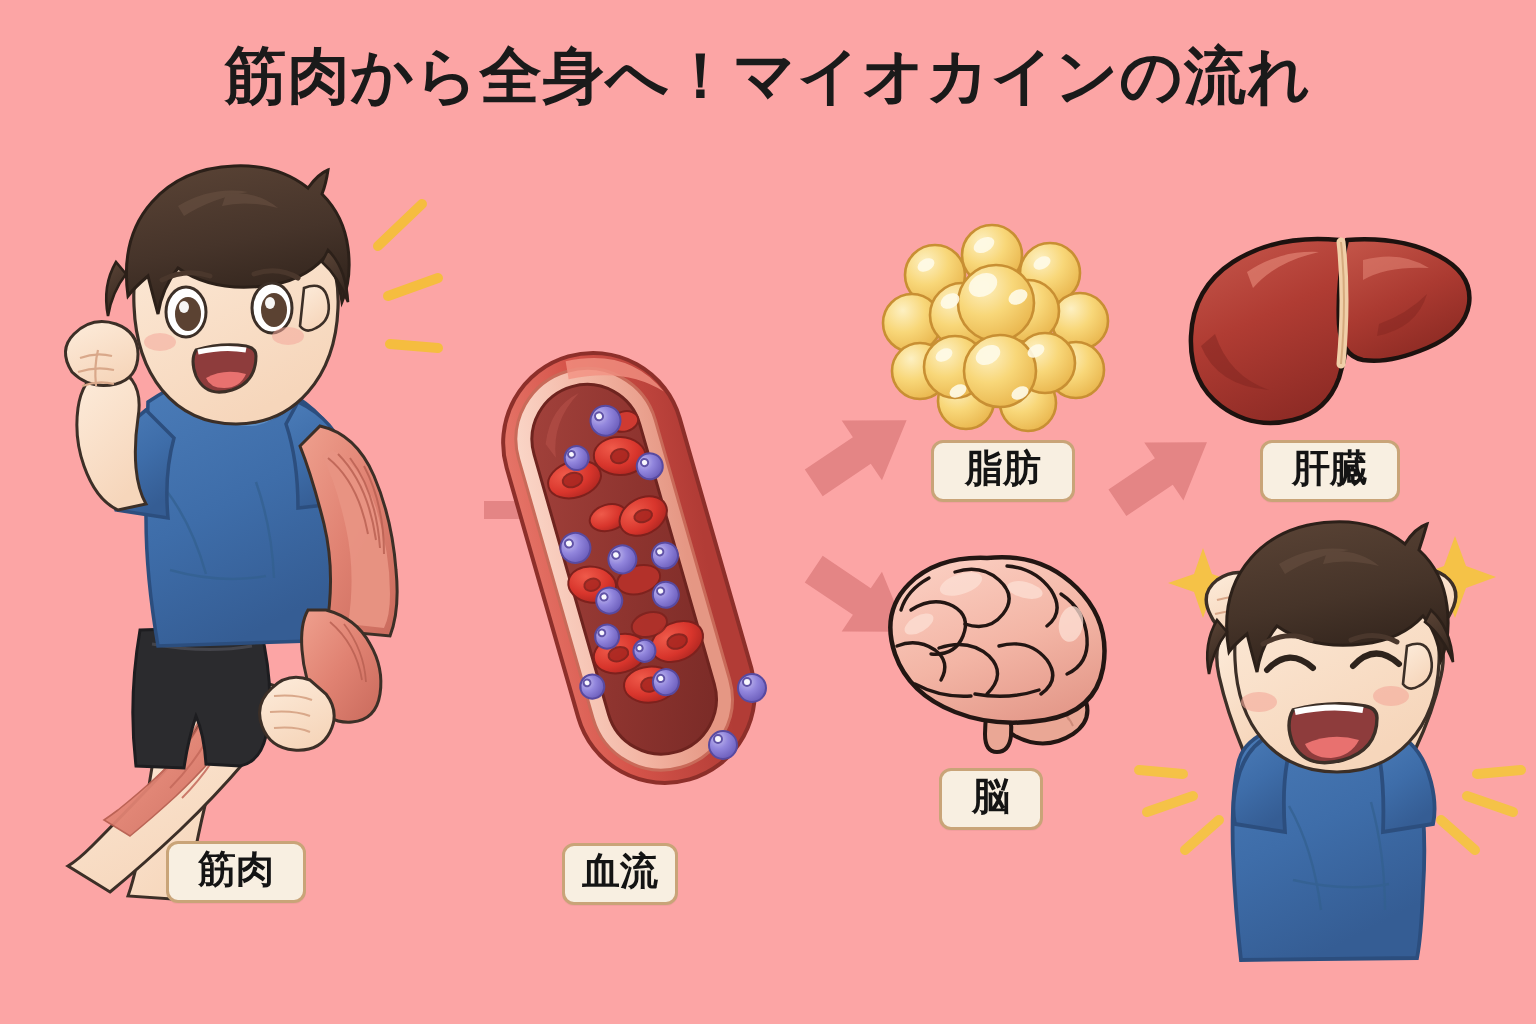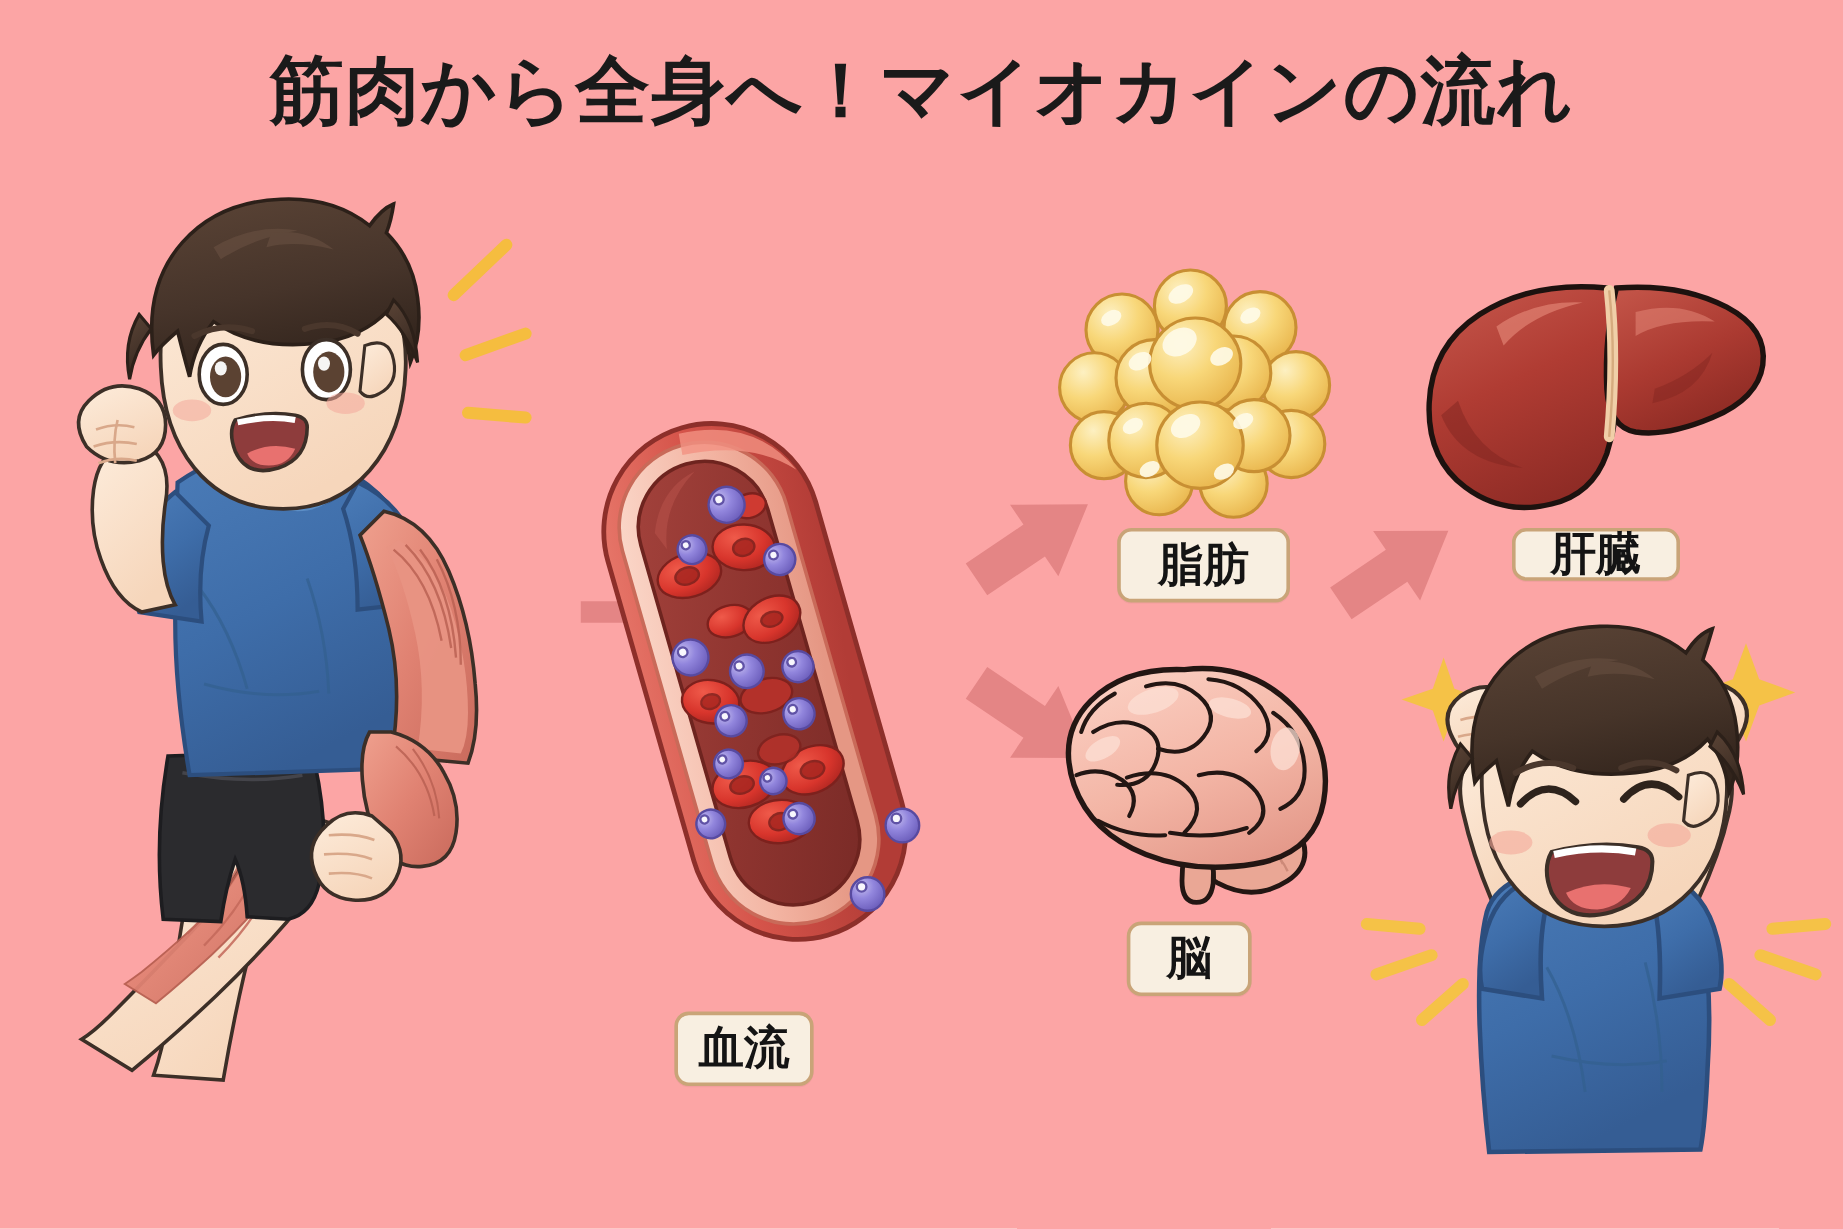--- a/index.html
+++ b/index.html
@@ -39,26 +39,26 @@
     border: 3px solid #c9a478;
     border-radius: 12px;
     color: #141414;
     font-weight: 700;
     display: flex;
     align-items: center;
     justify-content: center;
     box-sizing: border-box;
     box-shadow: 0 1px 0 rgba(0,0,0,0.04);
   }
-  .chip span { display: block; line-height: 1; }
+  .chip span { display: block; line-height: 1; font-family: Liberation Mono, monospace; }
 
   #chip-muscle { left: 166px; top: 841px; width: 140px; height: 62px; font-size: 38px; }
   #chip-blood  { left: 562px; top: 843px; width: 116px; height: 62px; font-size: 38px; }
   #chip-fat    { left: 931px; top: 440px; width: 144px; height: 62px; font-size: 38px; }
-  #chip-liver  { left: 1260px; top: 440px; width: 140px; height: 44px; font-size: 38px; }
+  #chip-liver  { left: 1260px; top: 440px; width: 140px; height: 62px; font-size: 38px; }
   #chip-brain  { left: 939px; top: 768px; width: 104px; height: 62px; font-size: 38px; }
 
   
   .arrow { position: absolute; }
 
   
   .figure { position: absolute; }
   #fig-runner  { left: 20px;  top: 110px; width: 480px; height: 790px; }
   #fig-vessel  { left: 505px; top: 330px; width: 290px; height: 470px; }
   #fig-fat     { left: 880px; top: 215px; width: 235px; height: 215px; }
@@ -610,20 +610,23 @@
         <ellipse cx="134" cy="182" rx="18" ry="10" fill="#f4a89a" opacity="0.6"></ellipse>
         <ellipse cx="266" cy="176" rx="18" ry="10" fill="#f4a89a" opacity="0.6"></ellipse>
 
         <path d="M168 190 q38 -10 72 -4 q12 2 12 12 q0 32 -34 42 q-36 10 -50 -16 q-8 -20 0 -34z" fill="#8e3c3c" stroke="#3c2f27" stroke-width="3.4"></path>
         <path d="M180 224 q26 -12 54 -4 q-8 16 -28 18 q-20 0 -26 -14z" fill="#e8716f"></path>
         <path d="M170 192 q36 -8 68 -2" stroke="#ffffff" stroke-width="6" fill="none"></path>
       </g>
     </svg>
   </div>
 
+  <div class="chip" id="chip-muscle">
+    <span>筋肉</span>
+  </div>
   <div class="chip" id="chip-blood">
     <span>血流</span>
   </div>
   <div class="chip" id="chip-fat">
     <span>脂肪</span>
   </div>
   <div class="chip" id="chip-liver">
     <span>肝臓</span>
   </div>
   <div class="chip" id="chip-brain">

